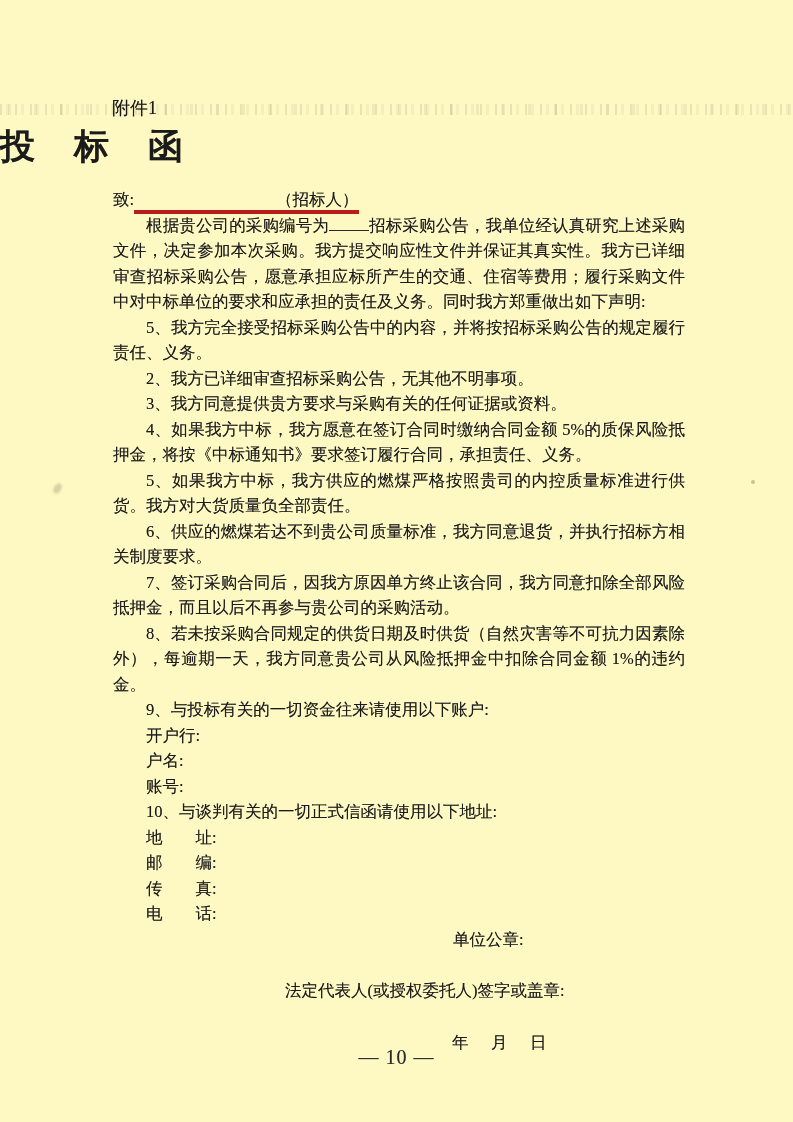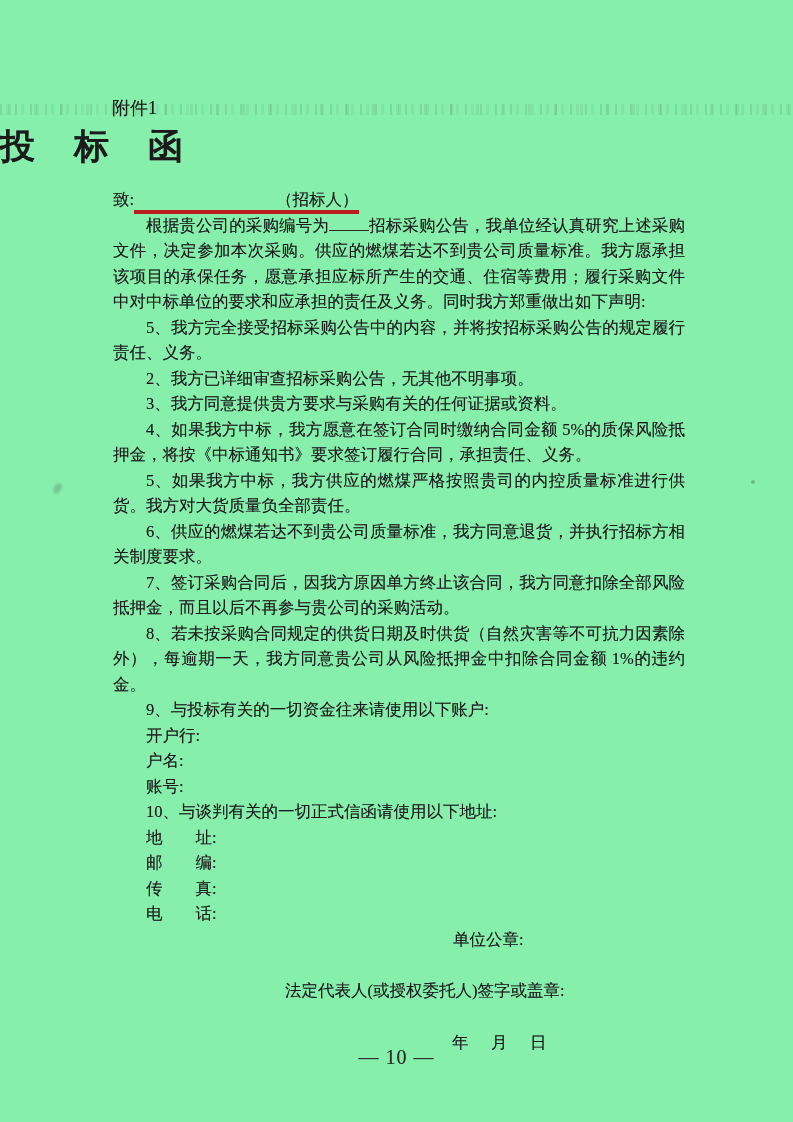--- a/index.html
+++ b/index.html
@@ -5,21 +5,21 @@
   html, body {
     margin: 0;
     padding: 0;
     background: #e8e8e8;
   }
   .page {
     position: relative;
     width: 793px;
     height: 1122px;
     margin: 0 auto;
-    background: #86efac;
+    background: #fef9c3;
     overflow: hidden;
     font-family: "Liberation Serif", "DejaVu Serif", serif;
     color: #1b1b1b;
     text-shadow: 0 0 0.5px rgba(50,50,50,0.55);
   }
   .noise-band {
     position: absolute;
     top: 104px;
     left: 0;
     width: 793px;
@@ -134,21 +134,21 @@
   <div class="speck-b"></div>
 
   <div class="attachment-label">附件1</div>
 
   <h1 class="doc-title">投　标　函</h1>
 
   <div class="content">
 
     <p class="salutation"><span>致:</span><span class="underline-group"><span class="blank-long"></span><span>（招标人）</span></span></p>
 
-    <p class="para"><span>根据贵公司的采购编号为</span><span class="blank-short"></span><span>招标采购公告，我单位经认真研究上述采购文件，决定参加本次采购。供应的燃煤若达不到贵公司质量标准。我方愿承担该项目的承保任务，愿意承担应标所产生的交通、住宿等费用；履行采购文件中对中标单位的要求和应承担的责任及义务。同时我方郑重做出如下声明:</span></p>
+    <p class="para"><span>根据贵公司的采购编号为</span><span class="blank-short"></span><span>招标采购公告，我单位经认真研究上述采购文件，决定参加本次采购。我方提交响应性文件并保证其真实性。我方已详细审查招标采购公告，愿意承担应标所产生的交通、住宿等费用；履行采购文件中对中标单位的要求和应承担的责任及义务。同时我方郑重做出如下声明:</span></p>
 
     <p class="para">5、我方完全接受招标采购公告中的内容，并将按招标采购公告的规定履行责任、义务。</p>
     <p class="para">2、我方已详细审查招标采购公告，无其他不明事项。</p>
     <p class="para">3、我方同意提供贵方要求与采购有关的任何证据或资料。</p>
     <p class="para">4、如果我方中标，我方愿意在签订合同时缴纳合同金额 5%的质保风险抵押金，将按《中标通知书》要求签订履行合同，承担责任、义务。</p>
     <p class="para">5、如果我方中标，我方供应的燃煤严格按照贵司的内控质量标准进行供货。我方对大货质量负全部责任。</p>
     <p class="para">6、供应的燃煤若达不到贵公司质量标准，我方同意退货，并执行招标方相关制度要求。</p>
     <p class="para">7、签订采购合同后，因我方原因单方终止该合同，我方同意扣除全部风险抵押金，而且以后不再参与贵公司的采购活动。</p>
     <p class="para">8、若未按采购合同规定的供货日期及时供货（自然灾害等不可抗力因素除外），每逾期一天，我方同意贵公司从风险抵押金中扣除合同金额 1%的违约金。</p>
     <p class="para">9、与投标有关的一切资金往来请使用以下账户:</p>

